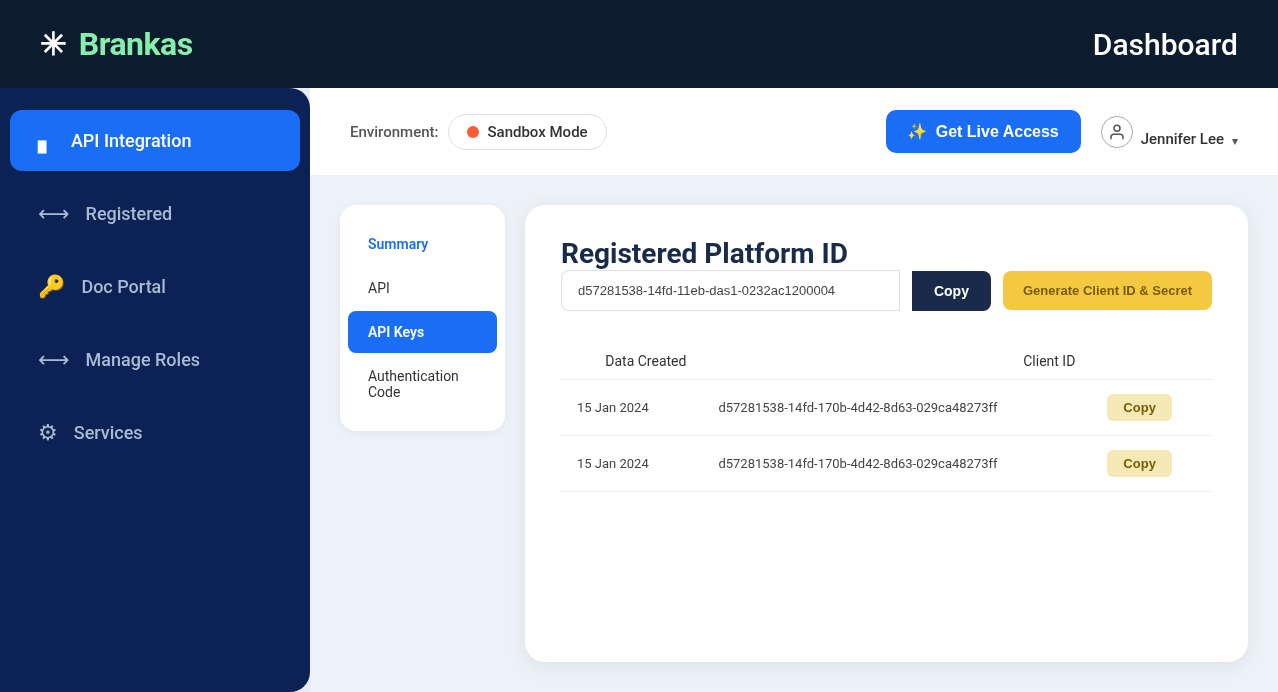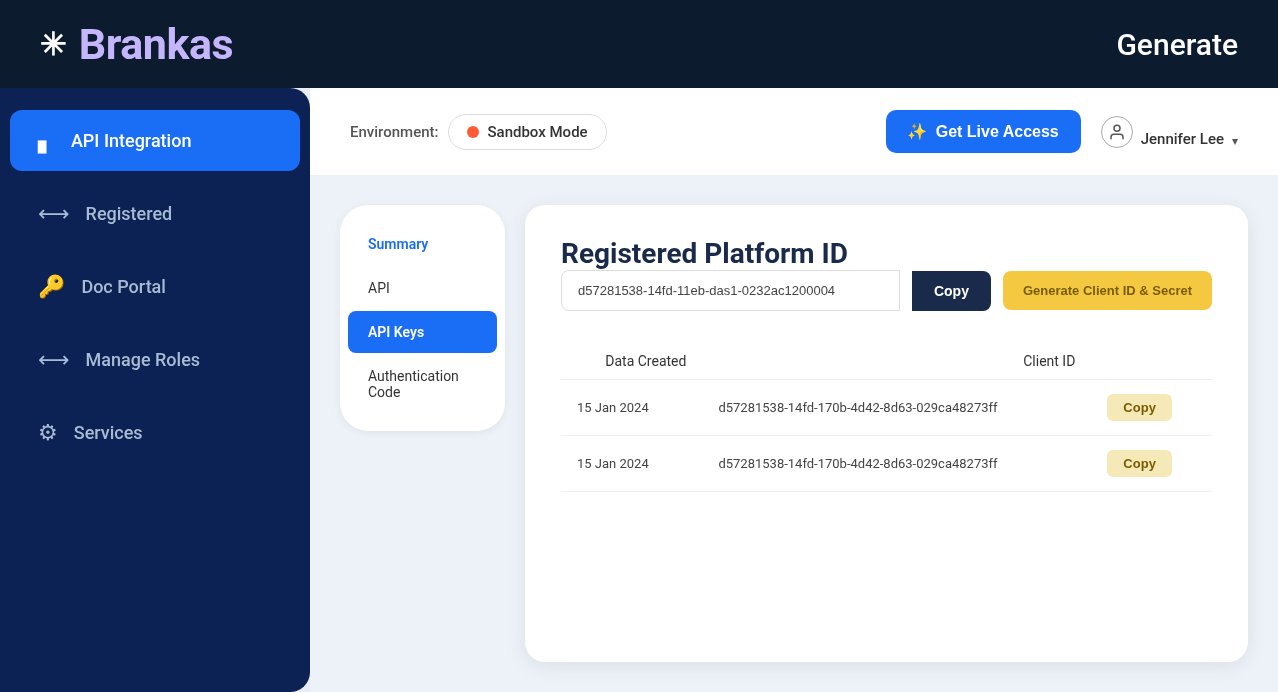--- a/index.html
+++ b/index.html
@@ -27,22 +27,22 @@
       display: flex;
       align-items: center;
       gap: 12px;
     }
     .brand-icon {
       color: white;
       font-size: 32px;
       font-weight: bold;
     }
     .brand-name {
-      color: #c4b5fd;
-      font-size: 43px;
+      color: #86efac;
+      font-size: 32px;
       font-weight: 700;
       letter-spacing: -0.5px;
     }
     .header-title {
       color: white;
       font-size: 30px;
       font-weight: 500;
     }
 
     
@@ -184,21 +184,21 @@
       padding: 30px 30px 30px 30px;
       gap: 20px;
       background: #edf1f8;
       overflow: hidden;
     }
 
     
     .nav-panel {
       width: 165px;
       background: white;
-      border-radius: 28px;
+      border-radius: 16px;
       padding: 16px 0;
       height: fit-content;
       flex-shrink: 0;
       box-shadow: 0 2px 8px rgba(0,0,0,0.06);
     }
     .nav-item {
       padding: 13px 20px;
       font-size: 14px;
       color: #333;
       cursor: pointer;
@@ -306,21 +306,21 @@
     }
   </style>
 </head>
 <body>
 
 <div class="header">
   <div class="header-brand">
     <span class="brand-icon">✳</span>
     <span class="brand-name">Brankas</span>
   </div>
-  <span class="header-title">Generate</span>
+  <span class="header-title">Dashboard</span>
 </div>
 
 <div class="main-area">
 
   <div class="sidebar">
 
     <div class="sidebar-item active">
       <span class="sidebar-icon">▖</span>
       <span>API Integration</span>
     </div>

